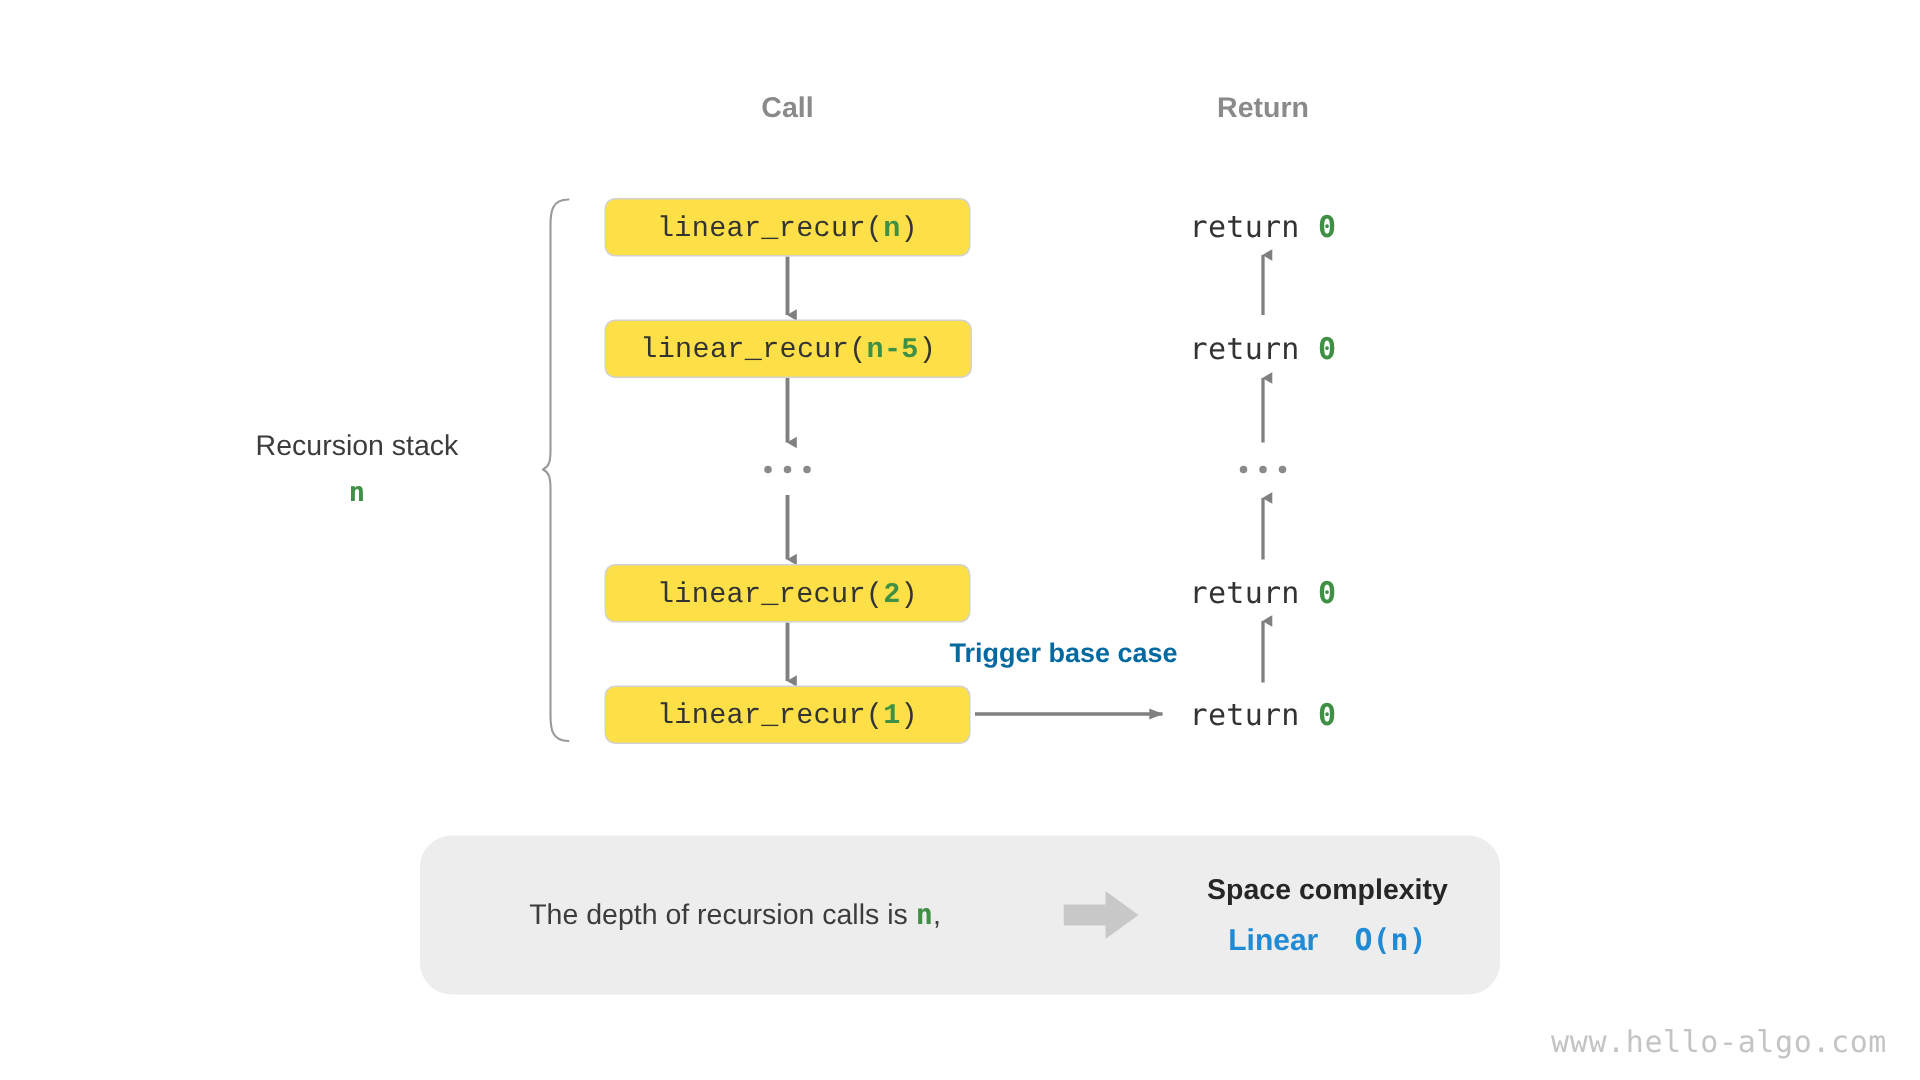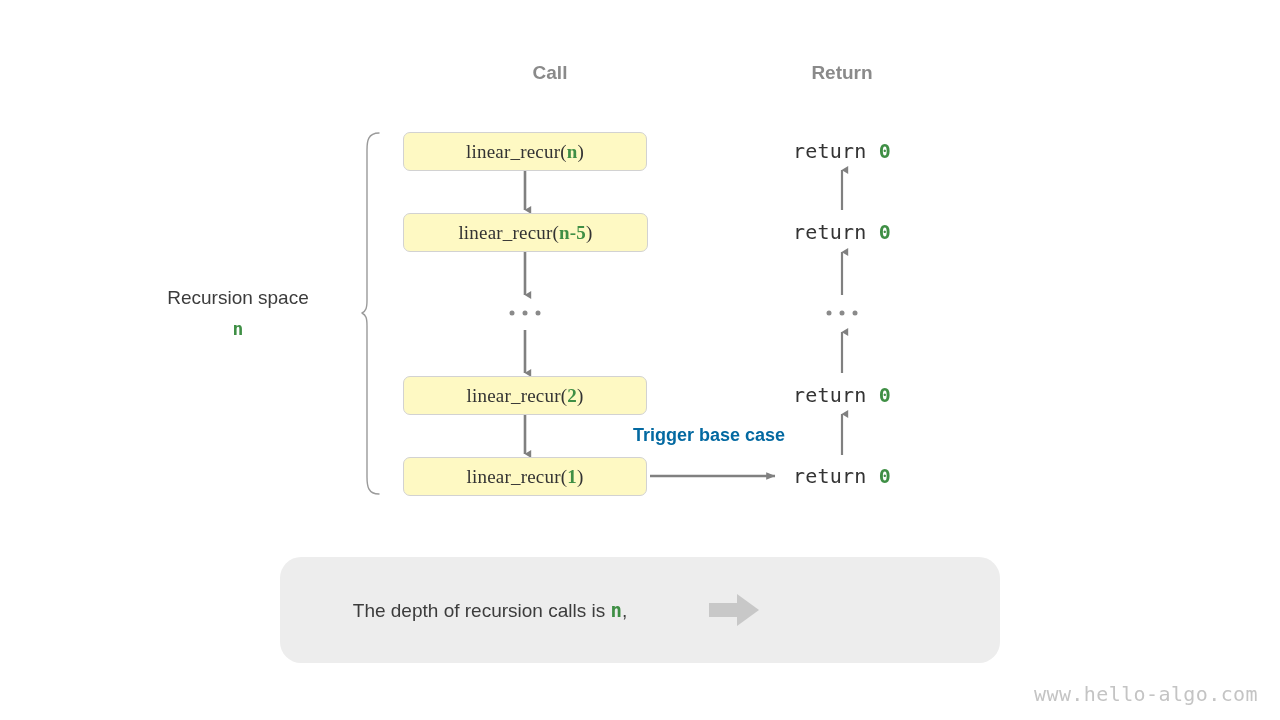--- a/index.html
+++ b/index.html
@@ -24,35 +24,35 @@
   
   .col-head {
     position: absolute;
     font-size: 19px;
     font-weight: bold;
     color: #8a8a8a;
     text-align: center;
     white-space: nowrap;
     transform: translateX(-50%);
   }
-  #head-call  { left: 525px; top: 62px; margin-left: 25px; }
+  #head-call  { left: 525px; top: 62px; }
   #head-return{ left: 842px; top: 62px; }
 
   
   .call-box {
     position: absolute;
     box-sizing: border-box;
     height: 39px;
-    background: #fef9c3;
+    background: #fde047;
     border: 1.5px solid #d2d2d2;
     border-radius: 7px;
     display: flex;
     align-items: center;
     justify-content: center;
-    font-family: Liberation Serif, serif;
+    font-family: Liberation Mono, monospace;
     font-size: 19px;
     color: #333333;
     letter-spacing: 0.2px;
     white-space: nowrap;
   }
   .call-box .arg { color: #3f8f45; font-weight: bold; }
 
   
   .ret-label {
     position: absolute;
@@ -237,21 +237,21 @@
       <line x1="842" y1="373" x2="842" y2="332" stroke="#808080" stroke-width="2.2" marker-end="url(#ah-up)"></line>
       <line x1="842" y1="455" x2="842" y2="414" stroke="#808080" stroke-width="2.2" marker-end="url(#ah-up)"></line>
     </g>
 
     <g>
       <line x1="650" y1="476" x2="775" y2="476" stroke="#808080" stroke-width="2.4" marker-end="url(#ah-right)"></line>
     </g>
   </svg>
 
   <div id="depth-label">
-    <span class="dl-title">Recursion space</span>
+    <span class="dl-title">Recursion stack</span>
     <span class="dl-var">n</span>
   </div>
 
   <div id="frames-host">
       <div class="call-box" style="left: 403px; top: 132px; width: 244px;">
         <span>linear_recur(</span>
         <span class="arg">n</span>
         <span>)</span>
       </div>
       <div class="call-box" style="left: 403px; top: 213px; width: 245px;">
@@ -298,17 +298,21 @@
     <div id="summary-left">
       <span class="ln"><span>The depth of recursion calls is </span><span class="mono-green">n</span><span>,</span></span>
     </div>
 
     <div id="summary-arrow">
       <svg width="52" height="36" viewBox="0 0 52 36" aria-hidden="true">
         <path d="M0,11 L28,11 L28,2 L50,18 L28,34 L28,25 L0,25 Z" fill="#c8c8c8"></path>
       </svg>
     </div>
 
+    <div id="summary-right">
+      <span class="sc-title">Space complexity</span>
+      <span class="sc-value"><span class="word">Linear</span>&nbsp;&nbsp;<span>O(n)</span></span>
+    </div>
   </div>
 
   <div id="watermark">www.hello-algo.com</div>
 
 </div>
 
 </body></html>

